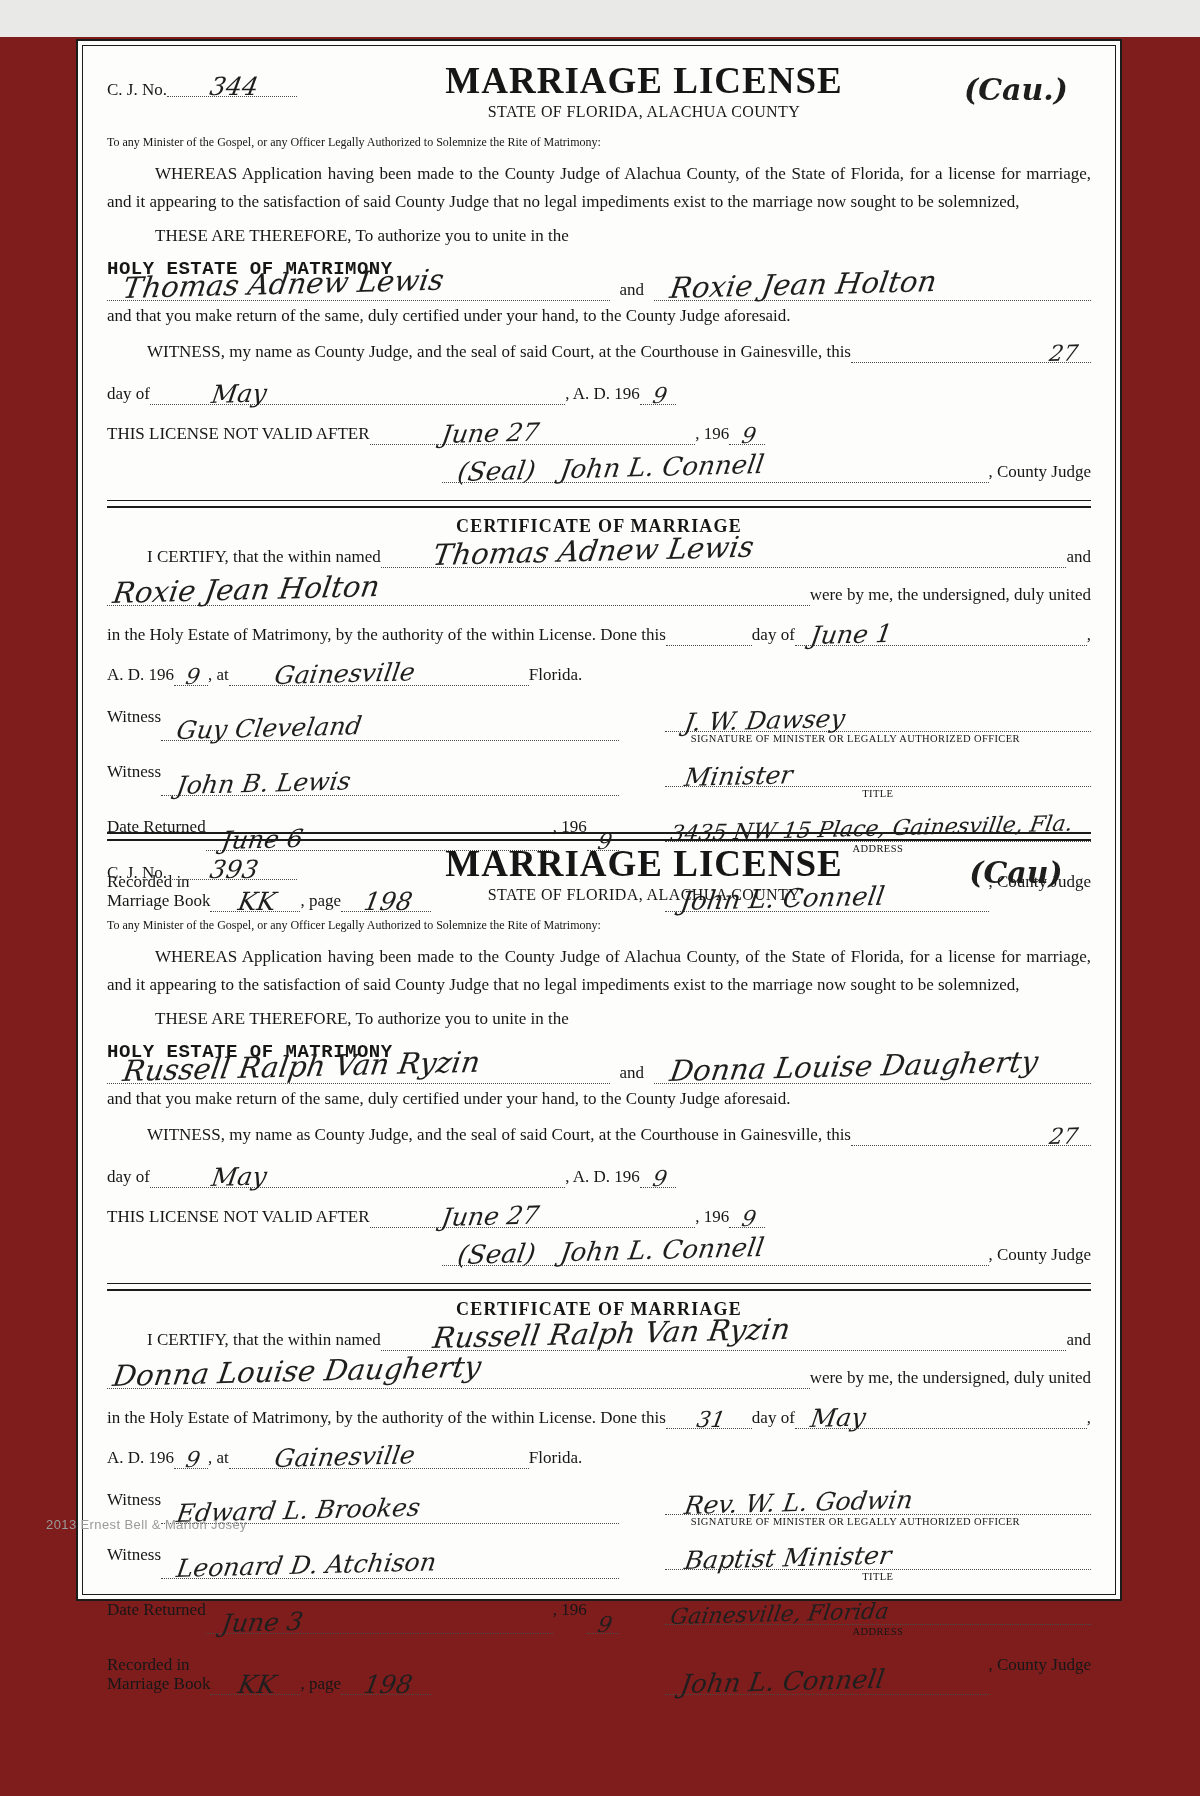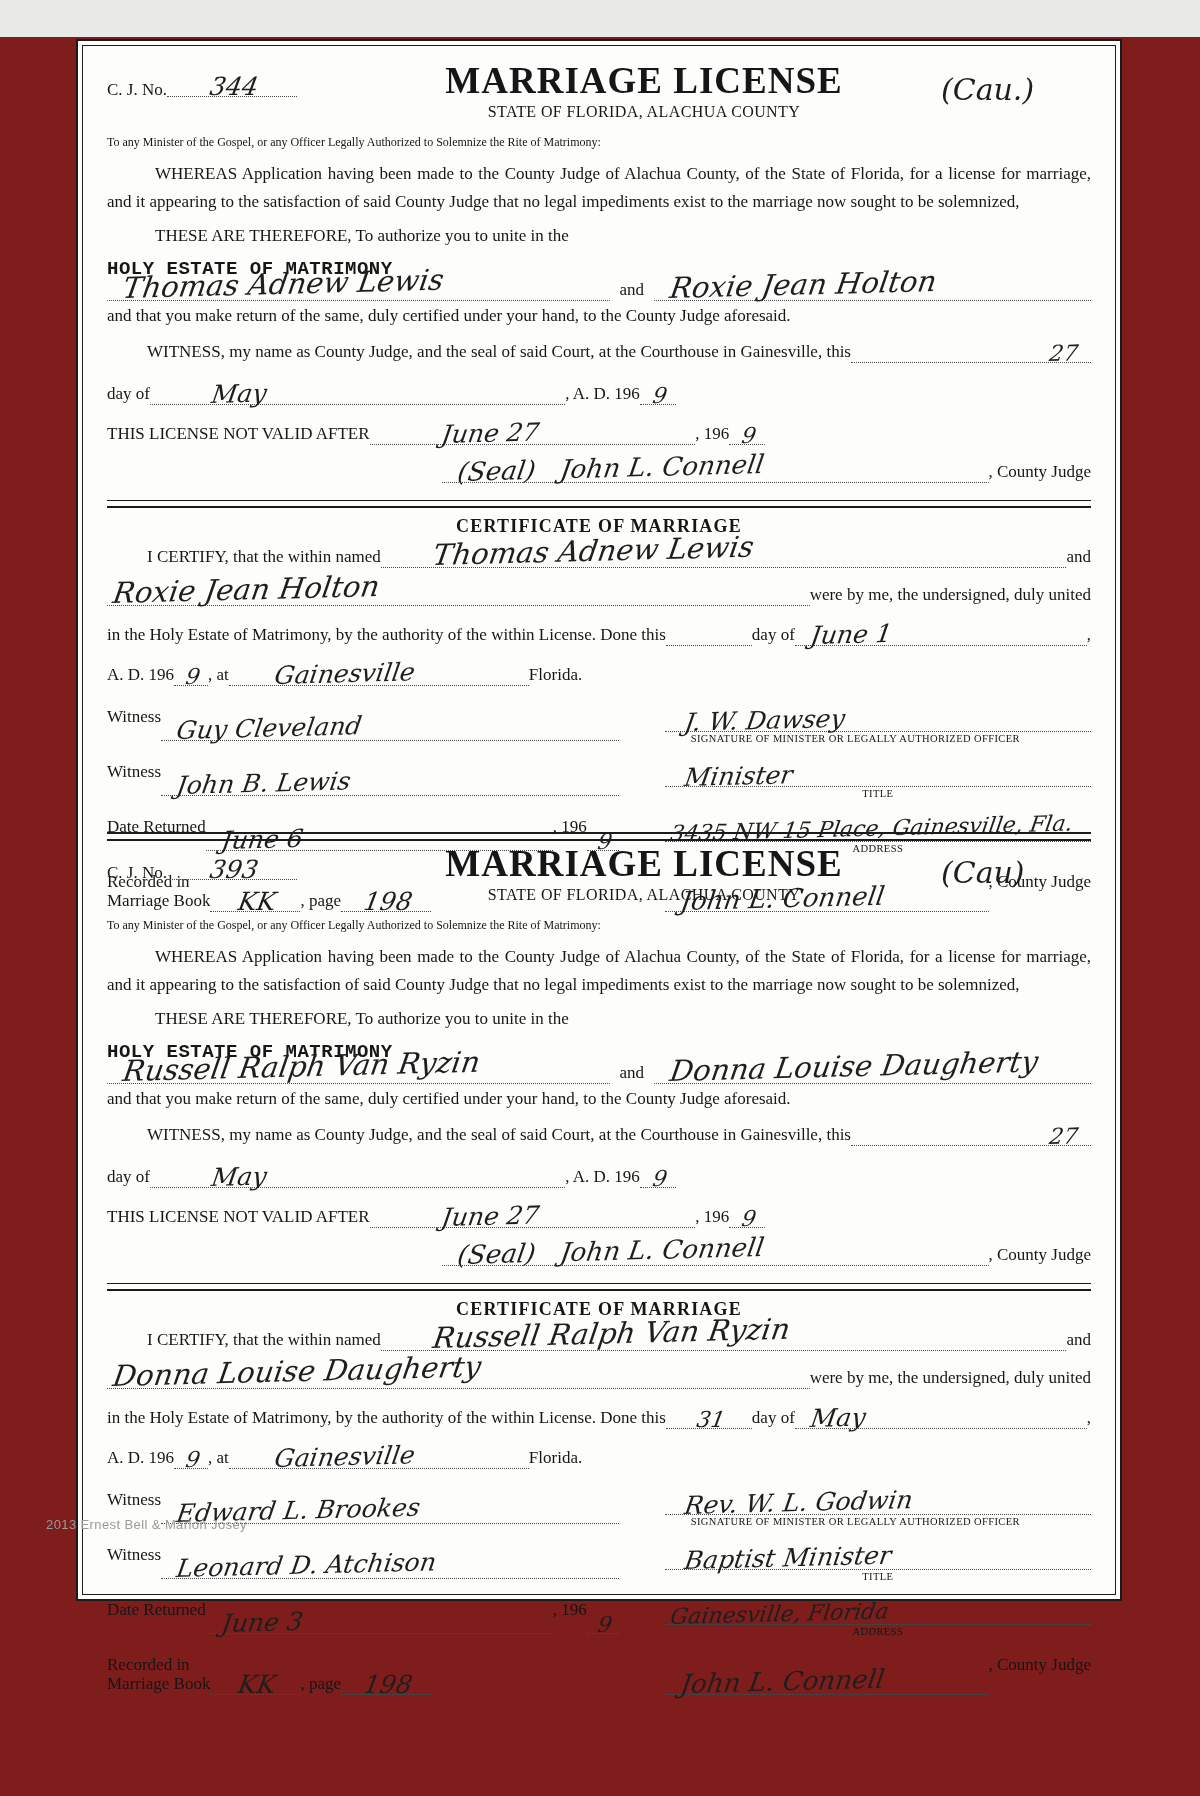--- a/index.html
+++ b/index.html
@@ -9,21 +9,21 @@
          border:2px solid #1b1b1b;padding:4px;box-sizing:border-box;background:#fdfdfb;}
   .frame-inner{border:1px solid #1b1b1b;height:100%;box-sizing:border-box;padding:12px 24px 8px;}
   .doc{height:756px;position:relative;}
 
   
   .doc-header{display:flex;align-items:flex-start;margin-top:4px;}
   .cj{display:flex;align-items:baseline;width:240px;flex:none;padding-top:18px;font-size:17px;}
   .titles{flex:1;text-align:center;}
   .title{font-size:37px;font-weight:700;letter-spacing:1px;line-height:1.05;}
   .subtitle{font-size:16px;letter-spacing:.4px;margin-top:2px;}
-  .corner{width:150px;flex:none;text-align:left;padding-top:10px;}
+  .corner{width:150px;flex:none;text-align:center;padding-top:10px;font-weight:bold;}
 
   
   .row{display:flex;align-items:baseline;font-size:17px;min-height:24px;}
   .fill{flex:1 1 auto;position:relative;height:5px;align-self:flex-end;margin-bottom:3px;
         border-bottom:1.6px dotted #4a4a4a;}
   .seg{flex:none;position:relative;height:5px;align-self:flex-end;margin-bottom:3px;
        border-bottom:1.6px dotted #4a4a4a;}
   .noline{border-bottom:none;}
   .spacer{flex:0 0 34%;}
 

